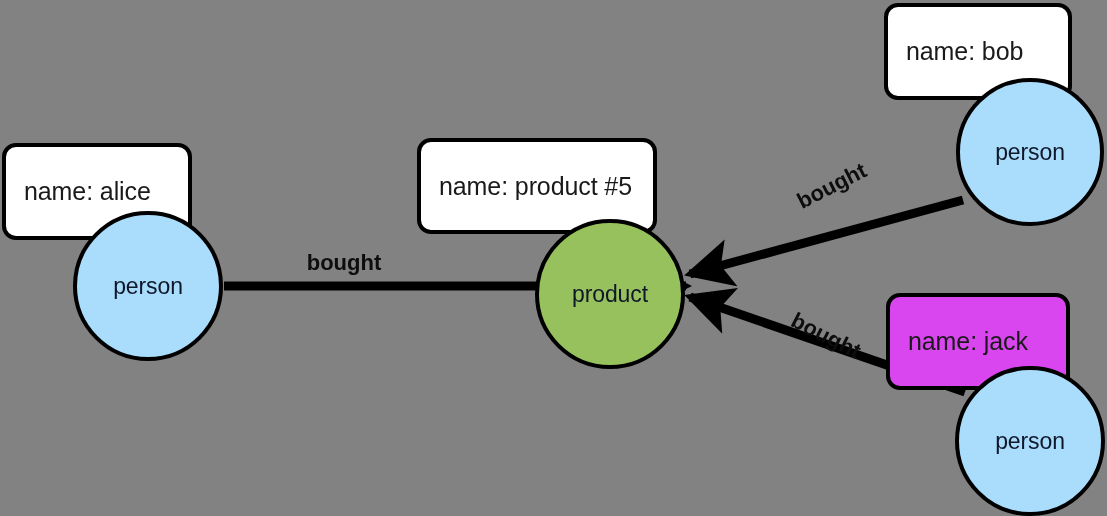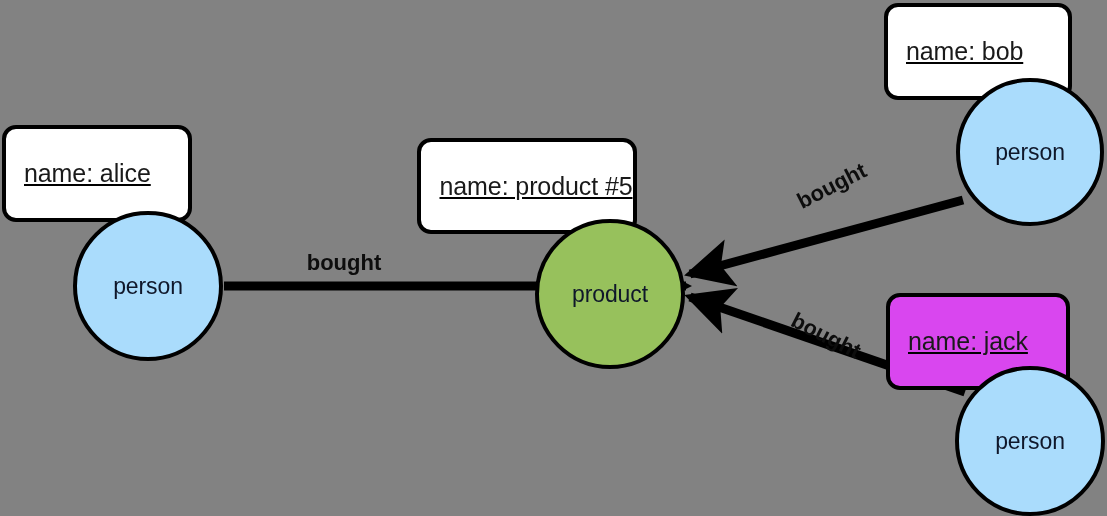--- a/index.html
+++ b/index.html
@@ -26,21 +26,20 @@
   }
   .prop-box {
     position: absolute;
     background: #ffffff;
     border: 4px solid #7f1d1d;
     border-radius: 14px;
     box-sizing: border-box;
     display: flex;
     align-items: center;
     z-index: 2;
-    text-decoration: underline;
   }
   .prop-box .prop-text {
     font-size: 25px;
     color: #1a1a1a;
     white-space: nowrap;
     padding-left: 18px;
     letter-spacing: -0.1px;
   }
   .node-circle {
     position: absolute;
@@ -84,24 +83,24 @@
       <marker id="arrow-d2" viewBox="0 0 12 12" refX="10.5" refY="6" markerWidth="5.4" markerHeight="5.4" orient="auto-start-reverse">
         <path d="M 0 0 L 12 6 L 0 12 L 2.6 6 z" fill="#000000"></path>
       </marker>
     </defs>
 
     <line id="edge-0" stroke="#000000" stroke-width="9" marker-end="url(#arrow-h)" x1="224" y1="286" x2="686" y2="286"></line>
     <line id="edge-1" stroke="#000000" stroke-width="9" marker-end="url(#arrow-d1)" x1="963" y1="200" x2="690" y2="274"></line>
     <line id="edge-2" stroke="#000000" stroke-width="9" marker-end="url(#arrow-d2)" x1="965" y1="392" x2="690" y2="297"></line>
   </svg>
 
-  <div class="prop-box" id="box-0" style="left: 2px; top: 125px; width: 190px; height: 97px; background: rgb(255, 255, 255); border-color: rgb(0, 0, 0);">
+  <div class="prop-box" id="box-0" style="left: 2px; top: 143px; width: 190px; height: 97px; background: rgb(255, 255, 255); border-color: rgb(0, 0, 0);">
     <span class="prop-text">name: alice</span>
   </div>
-  <div class="prop-box" id="box-1" style="left: 417px; top: 138px; width: 220px; height: 96px; background: rgb(255, 255, 255); border-color: rgb(0, 0, 0); justify-content: center;">
+  <div class="prop-box" id="box-1" style="left: 417px; top: 138px; width: 240px; height: 96px; background: rgb(255, 255, 255); border-color: rgb(0, 0, 0);">
     <span class="prop-text">name: product #5</span>
   </div>
   <div class="prop-box" id="box-2" style="left: 884px; top: 3px; width: 188px; height: 97px; background: rgb(255, 255, 255); border-color: rgb(0, 0, 0);">
     <span class="prop-text">name: bob</span>
   </div>
   <div class="prop-box" id="box-3" style="left: 886px; top: 293px; width: 184px; height: 97px; background: #d946ef; border-color: rgb(0, 0, 0);">
     <span class="prop-text">name: jack</span>
   </div>
 
   <div class="node-circle" id="node-0" style="left: 73px; top: 211px; width: 150px; height: 150px; background: rgb(170, 220, 252); border-color: rgb(0, 0, 0);">

